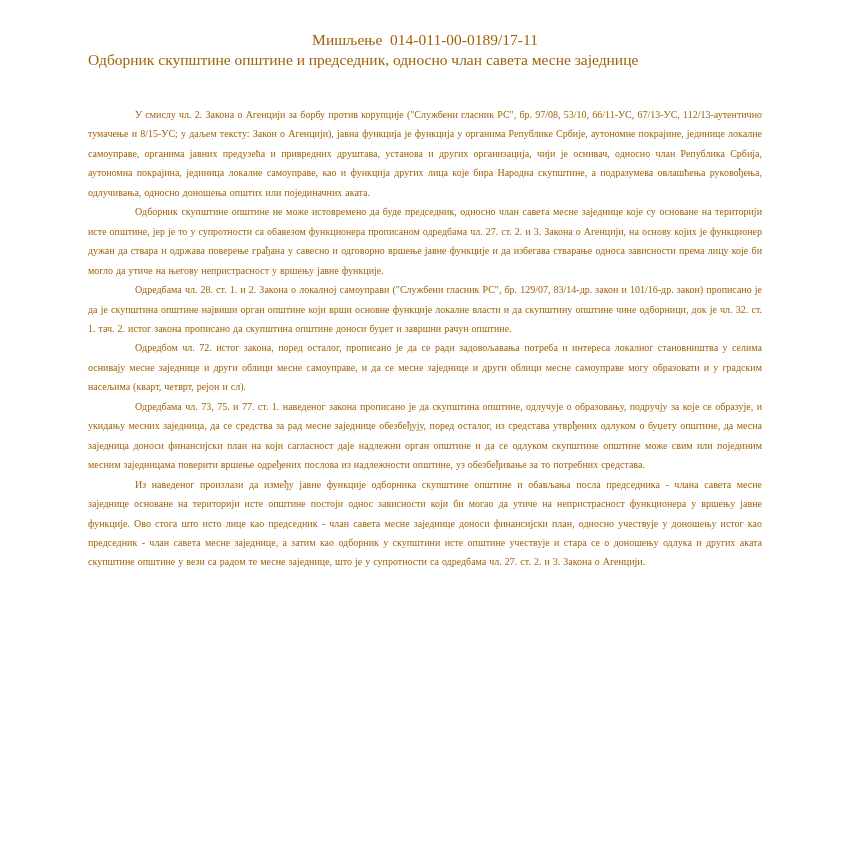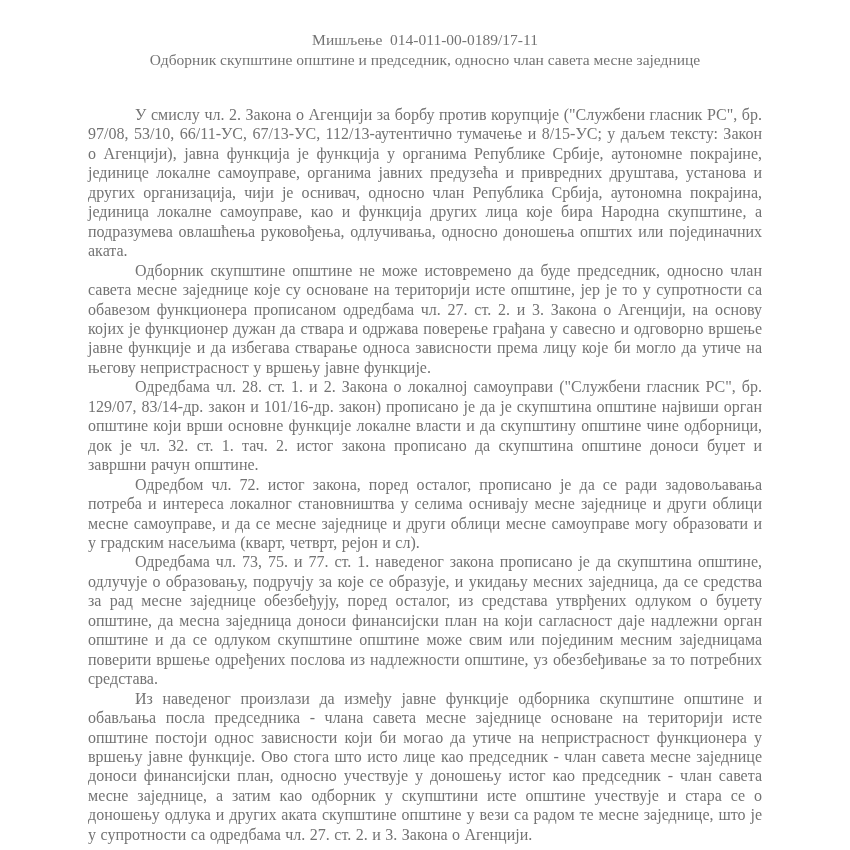--- a/index.html
+++ b/index.html
@@ -7,45 +7,45 @@
     padding: 0;
     background: #ffffff;
   }
   .page {
     position: relative;
     width: 850px;
     height: 850px;
     background: #ffffff;
     overflow: hidden;
     font-family: "Liberation Serif", "DejaVu Serif", serif;
-    color: #737373;
+    color: #a16207;
   }
   .doc {
     position: absolute;
     left: 88px;
     top: 30px;
     width: 674px;
   }
   .doc-title {
     text-align: center;
     font-size: 15.5px;
     line-height: 19.5px;
     white-space: pre-wrap;
   }
   .doc-subtitle {
-    text-align: center;
+    text-align: left;
     font-size: 15.5px;
     line-height: 19.5px;
     margin-bottom: 36px;
   }
   .doc-body p {
     margin: 0;
     text-align: justify;
     text-indent: 47px;
-    font-size: 16px;
+    font-size: 10px;
     line-height: 19.45px;
     word-spacing: 0.5px;
   }
 </style>
 </head>
 <body>
 
 <div class="page">
   <div class="doc">
     <div class="doc-title">Мишљење  014-011-00-0189/17-11</div>

